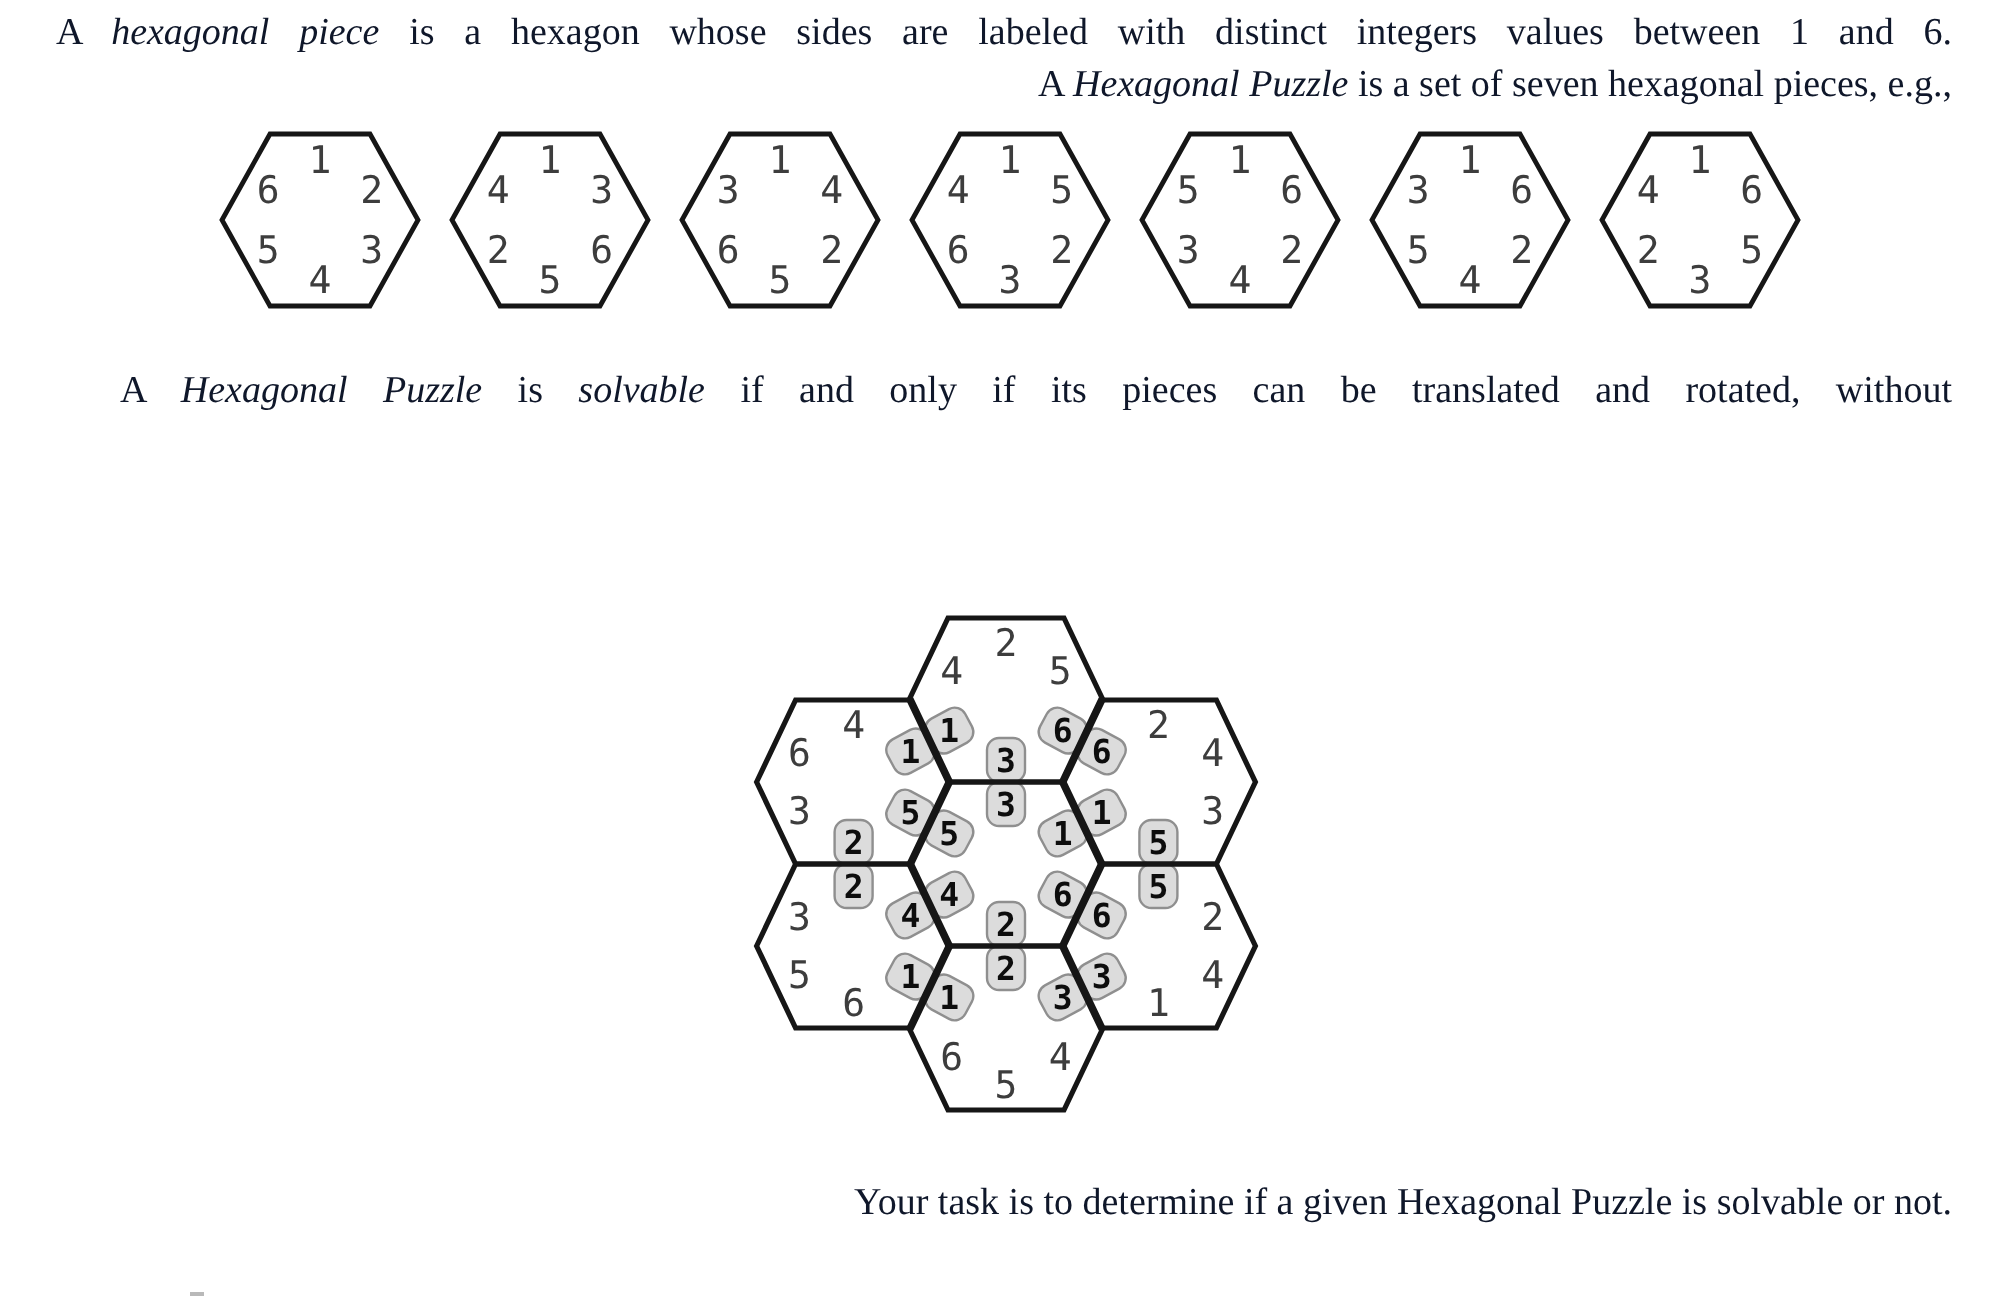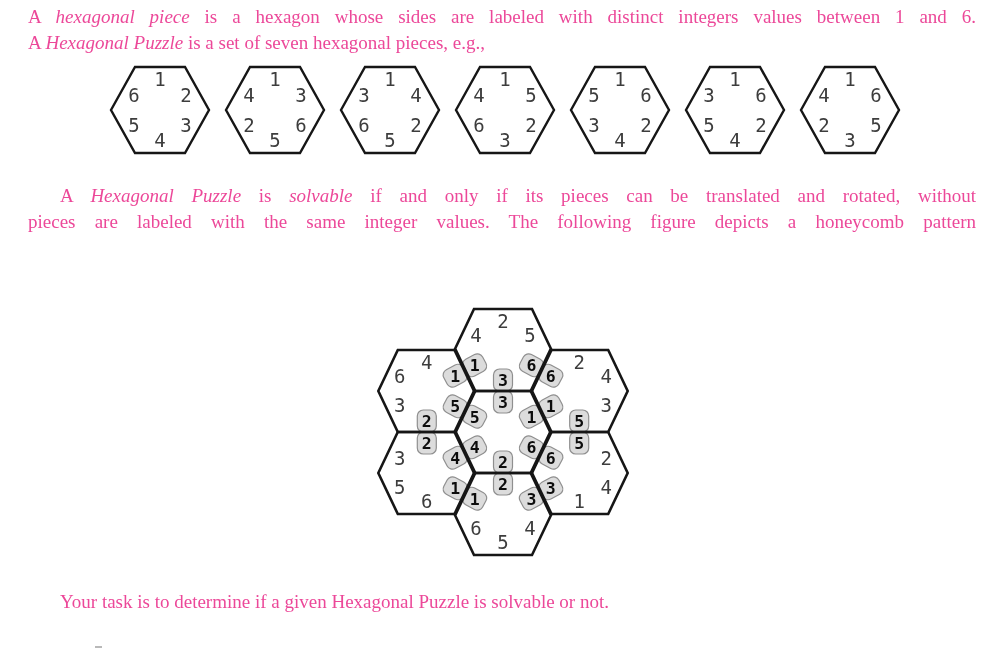--- a/index.html
+++ b/index.html
@@ -1,19 +1,19 @@
 <!DOCTYPE html>
 <html><head>
 <meta charset="utf-8">
 <style>
   html,body{margin:0;padding:0;background:#fff;}
   .page{position:relative;width:976px;height:650px;background:#ffffff;overflow:hidden;
-        font-family:"Liberation Serif", serif;color:#ec4899;}
+        font-family:"Liberation Serif", serif;color:#0f172a;}
   .para{position:absolute;left:28px;width:948px;font-size:19px;}
-  .tline{line-height:26px;white-space:normal;}
+  .tline{line-height:26px;white-space:normal;text-align:right;}
   .tline.jl{text-align:justify;text-align-last:justify;}
   .tline.ind{text-indent:32px;font-family:Liberation Serif, serif;}
   .fig{position:absolute;}
   .cutmark{position:absolute;background:#b9b9b9;}
   svg text{font-family:"DejaVu Sans Mono", monospace;}
 </style>
 </head>
 <body>
 
 <div class="page">
@@ -72,21 +72,20 @@
         <text x="767.9" y="39.5" text-anchor="middle" font-size="19" fill="#3d3d3d">6</text>
         <text x="767.9" y="69.5" text-anchor="middle" font-size="19" fill="#3d3d3d">5</text>
         <text x="742.0" y="84.6" text-anchor="middle" font-size="19" fill="#3d3d3d">3</text>
         <text x="716.1" y="69.5" text-anchor="middle" font-size="19" fill="#3d3d3d">2</text>
         <text x="716.1" y="39.5" text-anchor="middle" font-size="19" fill="#3d3d3d">4</text>
       </svg>
   </div>
 
   <div class="para" style="top:183px;">
       <div class="tline jl ind"><span>A </span><i>Hexagonal Puzzle</i><span> is </span><i>solvable</i><span> if and only if its pieces can be translated and rotated, without</span></div>
-      <div class="tline jl"><span>pieces are labeled with the same integer values.  The following figure depicts a honeycomb pattern</span></div>
     </div>
 
   <div class="fig" style="left:374px;top:306px;">
     <svg id="honeycomb-svg" width="258" height="254" viewBox="0 0 258 254">
         <rect x="-11" y="-9.5" width="22" height="19" rx="6" ry="6" fill="#dcdcdc" stroke="#8f8f8f" stroke-width="1.2" transform="translate(100.6,59.3) rotate(-28.3)"></rect>
         <rect x="-11" y="-9.5" width="22" height="19" rx="6" ry="6" fill="#dcdcdc" stroke="#8f8f8f" stroke-width="1.2" transform="translate(81.2,69.7) rotate(-28.3)"></rect>
         <rect x="-11" y="-9.5" width="22" height="19" rx="6" ry="6" fill="#dcdcdc" stroke="#8f8f8f" stroke-width="1.2" transform="translate(129.0,74.0) rotate(-90.0)"></rect>
         <rect x="-11" y="-9.5" width="22" height="19" rx="6" ry="6" fill="#dcdcdc" stroke="#8f8f8f" stroke-width="1.2" transform="translate(129.0,96.0) rotate(-90.0)"></rect>
         <rect x="-11" y="-9.5" width="22" height="19" rx="6" ry="6" fill="#dcdcdc" stroke="#8f8f8f" stroke-width="1.2" transform="translate(157.4,59.3) rotate(-151.7)"></rect>
         <rect x="-11" y="-9.5" width="22" height="19" rx="6" ry="6" fill="#dcdcdc" stroke="#8f8f8f" stroke-width="1.2" transform="translate(176.8,69.7) rotate(-151.7)"></rect>

